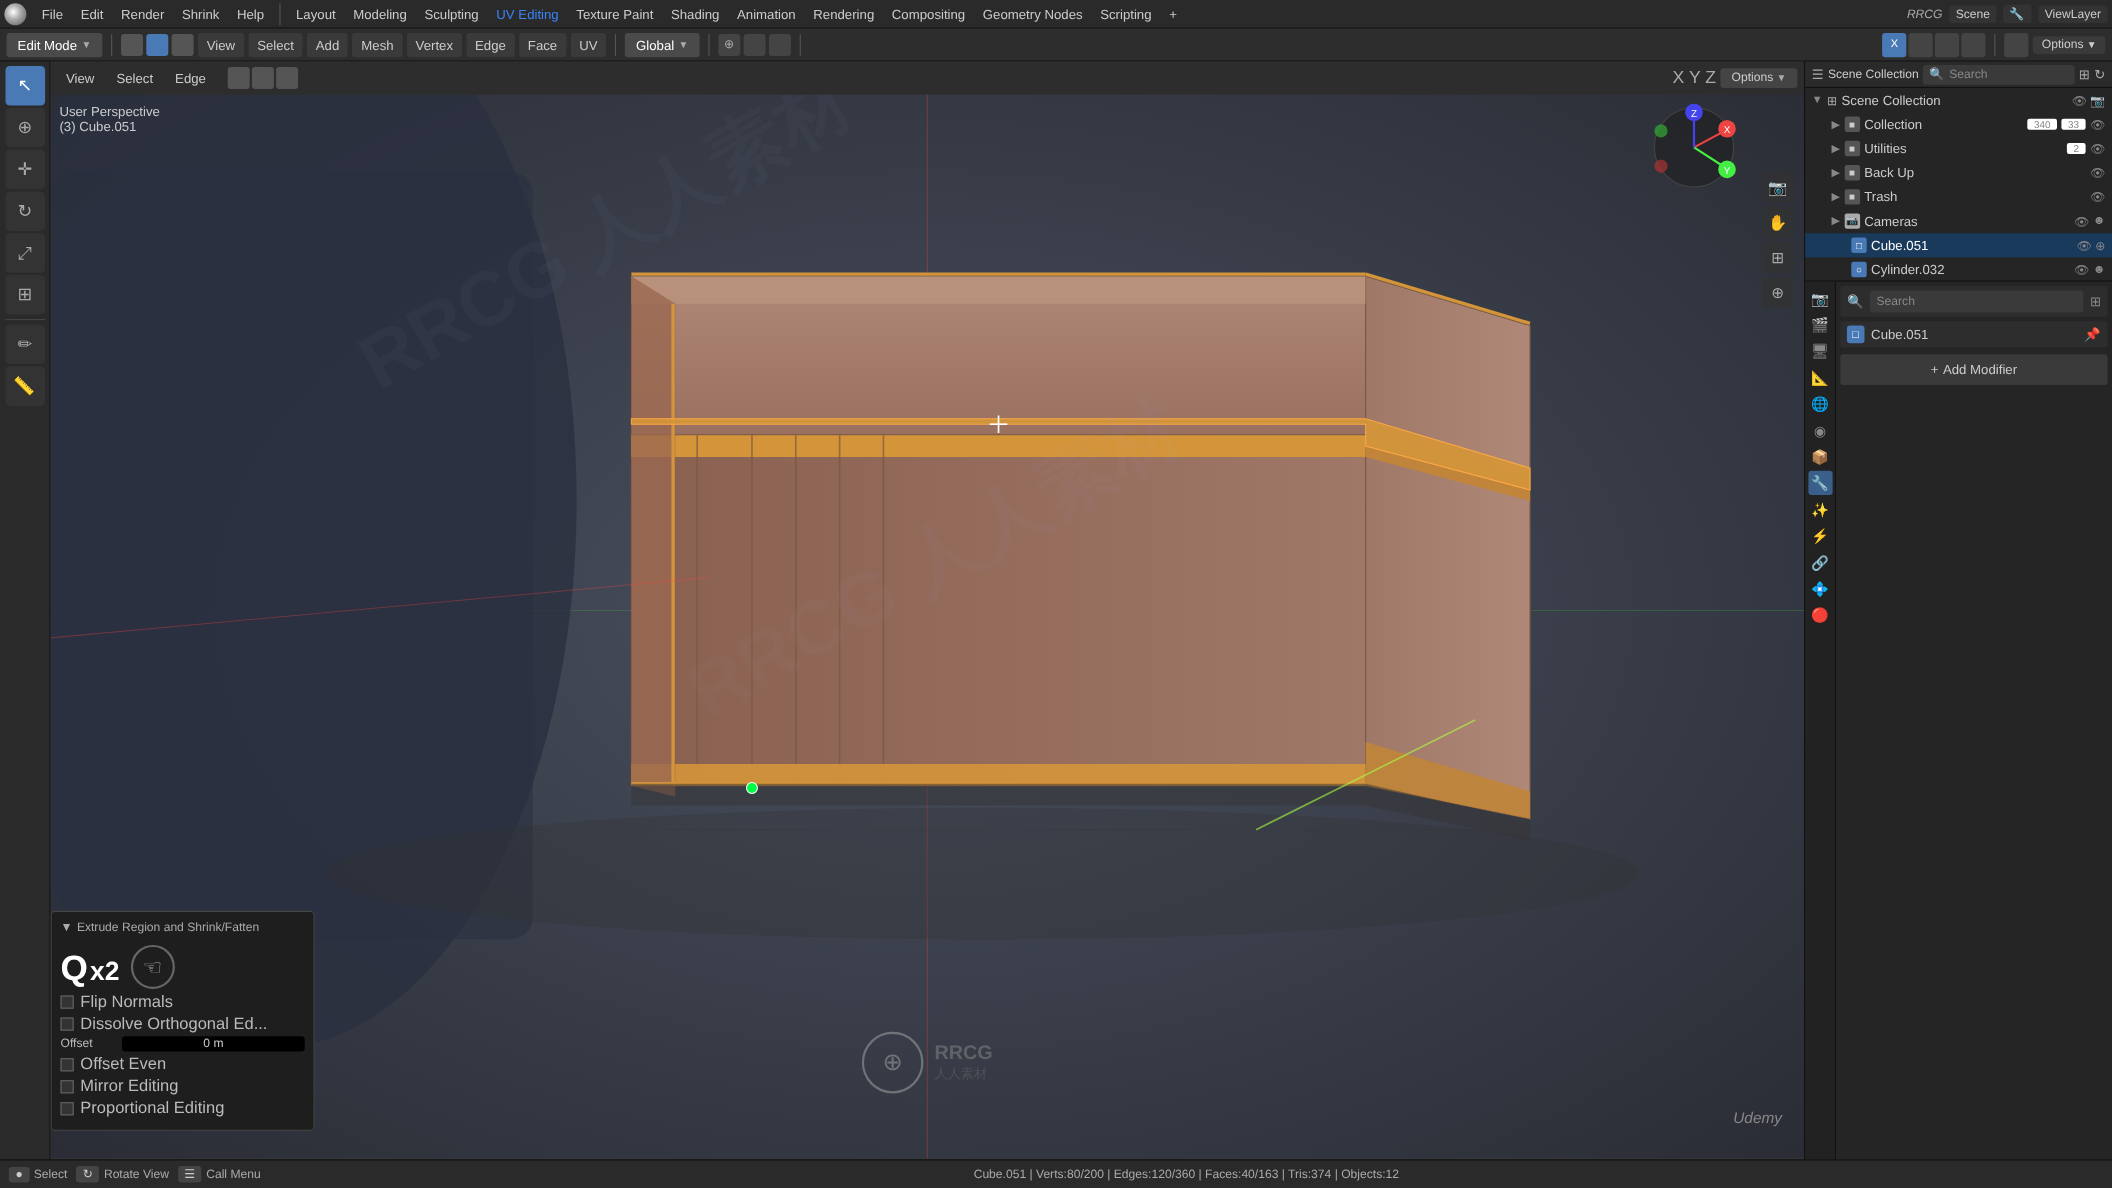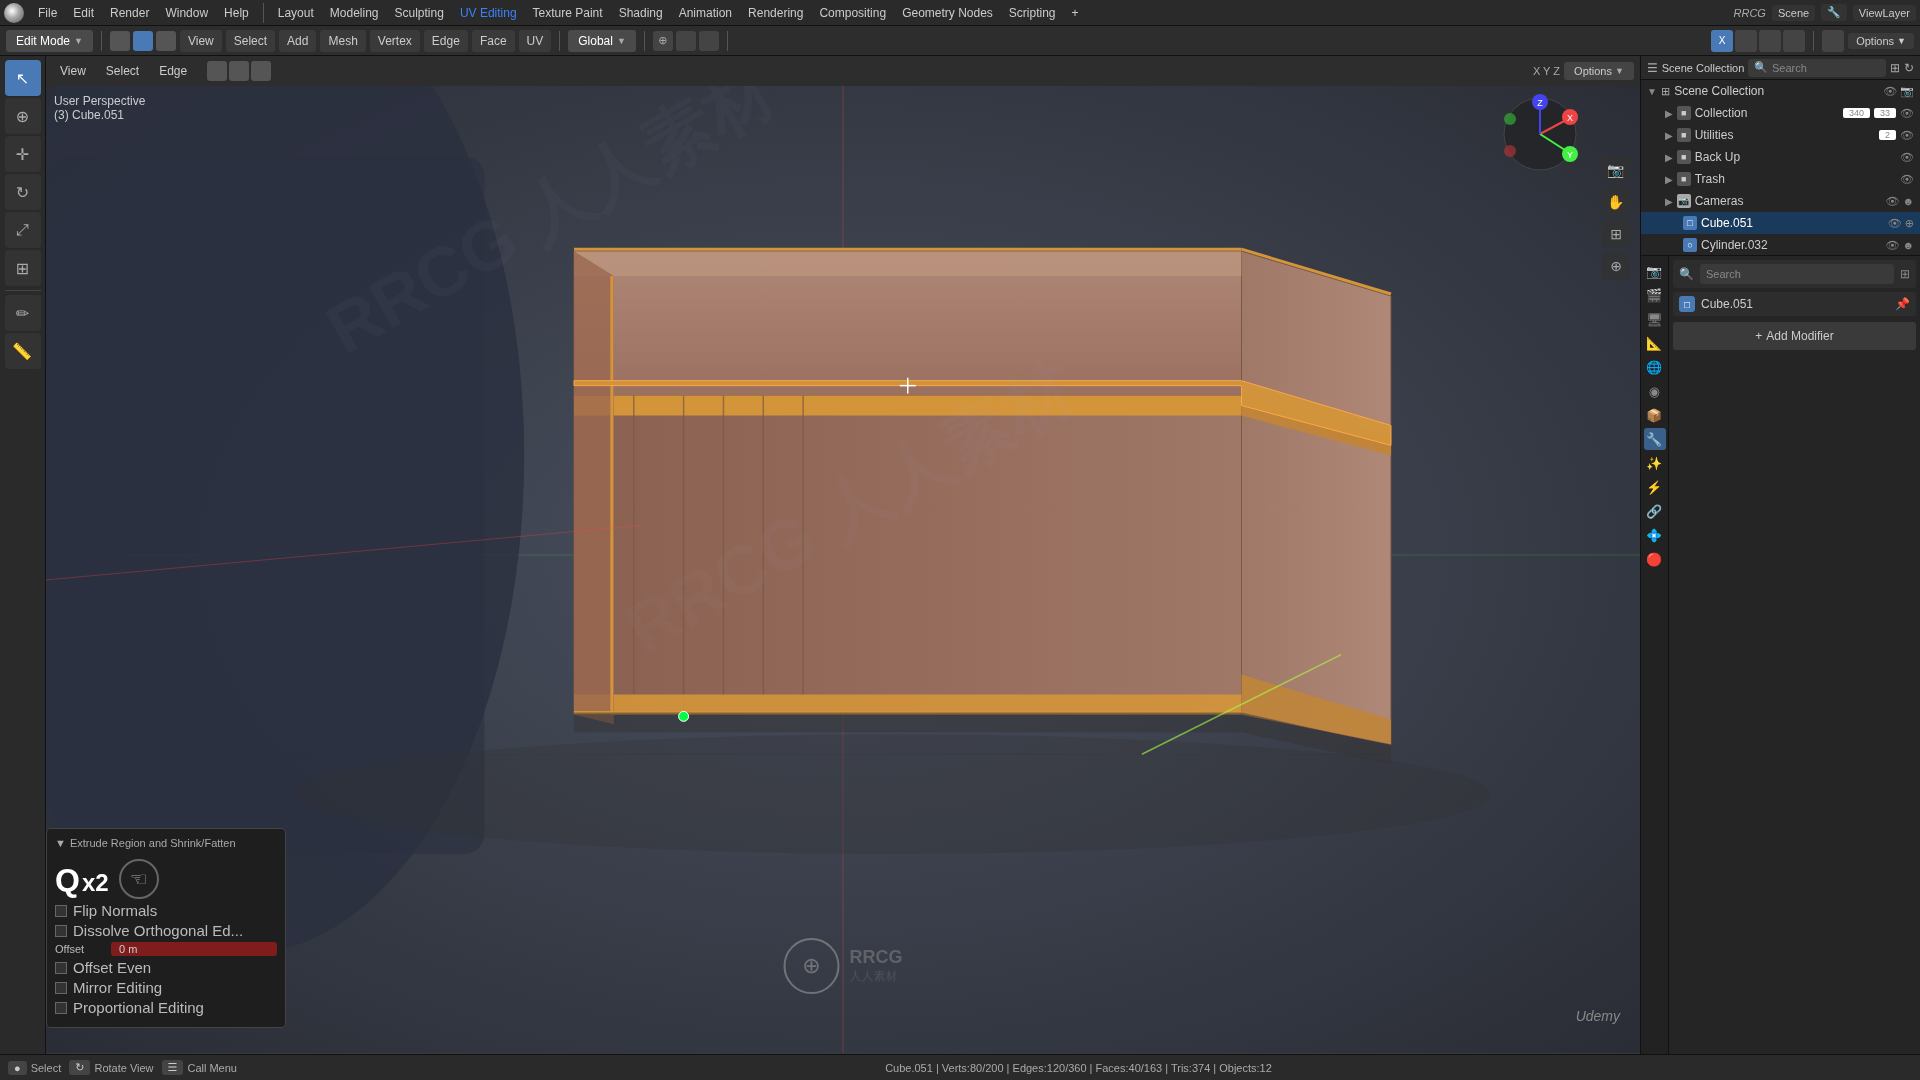--- a/index.html
+++ b/index.html
@@ -227,26 +227,27 @@
       width: 12px; height: 12px;
       border: 1px solid #666;
       background: #333;
       display: flex;
       align-items: center;
       justify-content: center;
       flex-shrink: 0;
     }
     .op-label { font-size: 15px; color: #bbb; }
     .op-value {
-      background: #7f1d1d;
+      background: #000000;
       border-radius: 3px;
       padding: 1px 8px;
       font-size: 11px;
       color: #ccc;
       flex: 1;
+      text-align: center;
     }
     .op-field-row {
       display: flex;
       align-items: center;
       gap: 6px;
       margin: 3px 0;
     }
     .op-field-label { font-size: 11px; color: #bbb; width: 50px; }
     .hand-icon {
       width: 40px; height: 40px;
@@ -474,21 +475,21 @@
     .caret-icon { font-size: 9px; }
   </style>
 </head>
 <body>
 
 <div id="top-menu">
   <div class="blender-logo"></div>
   <div class="menu-item">File</div>
   <div class="menu-item">Edit</div>
   <div class="menu-item">Render</div>
-  <div class="menu-item">Window</div>
+  <div class="menu-item">Shrink</div>
   <div class="menu-item">Help</div>
   <div style="width:1px;height:20px;background:#555;margin:0 6px;"></div>
   <div class="menu-item">Layout</div>
   <div class="menu-item">Modeling</div>
   <div class="menu-item">Sculpting</div>
   <div class="menu-item active">UV Editing</div>
   <div class="menu-item">Texture Paint</div>
   <div class="menu-item">Shading</div>
   <div class="menu-item">Animation</div>
   <div class="menu-item">Rendering</div>
@@ -659,21 +660,21 @@
       <div class="vp-btn">Select</div>
       <div class="vp-btn">Edge</div>
 
       <div style="display:flex;gap:2px;margin-left:8px;">
         <div style="width:20px;height:20px;background:#555;border-radius:3px;cursor:pointer;"></div>
         <div style="width:20px;height:20px;background:#555;border-radius:3px;cursor:pointer;"></div>
         <div style="width:20px;height:20px;background:#555;border-radius:3px;cursor:pointer;"></div>
       </div>
       <div style="margin-left:auto;display:flex;align-items:center;gap:4px;">
 
-        <span style="font-size:11px;color:#aaa;">X Y Z</span>
+        <span style="font-size:16px;color:#aaa;">X Y Z</span>
         <div style="width:70px;height:18px;background:#444;border-radius:3px;display:flex;align-items:center;justify-content:center;cursor:pointer;">
           <span style="font-size:11px;color:#ccc;">Options</span>
           <span style="font-size:9px;color:#aaa;margin-left:3px;">▼</span>
         </div>
       </div>
     </div>
 
     
     <div class="viewport-info" style="top:38px;">
       <div>User Perspective</div>

